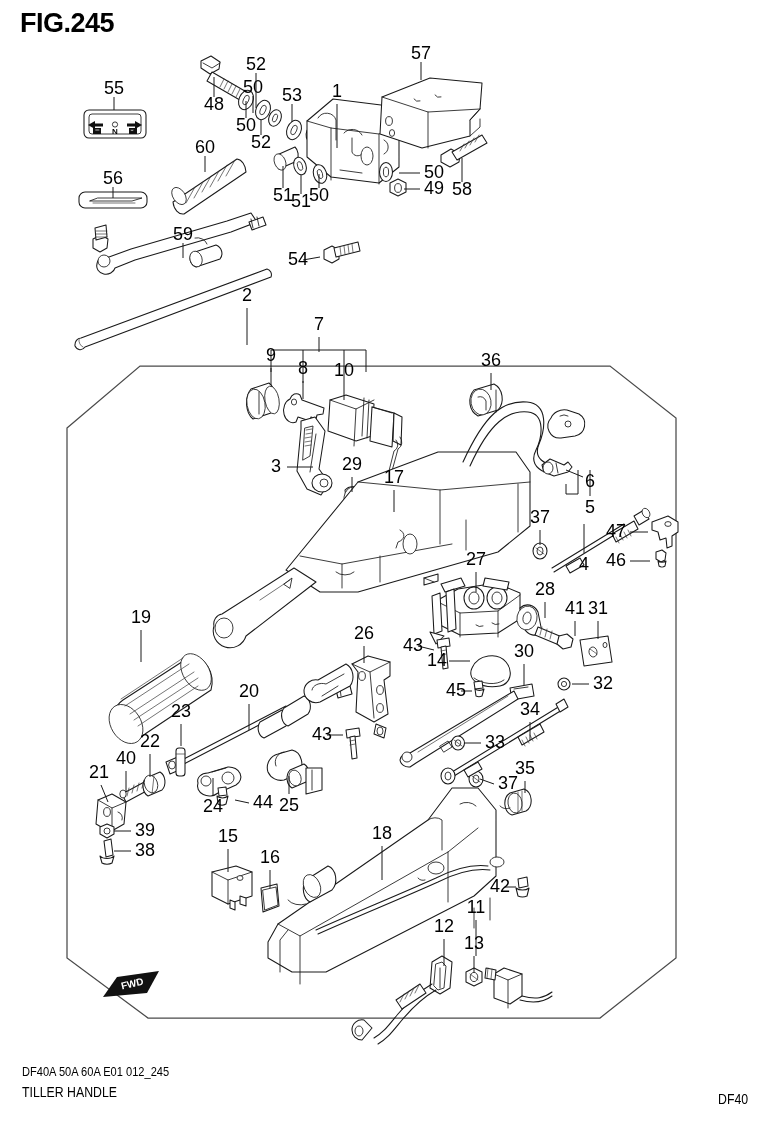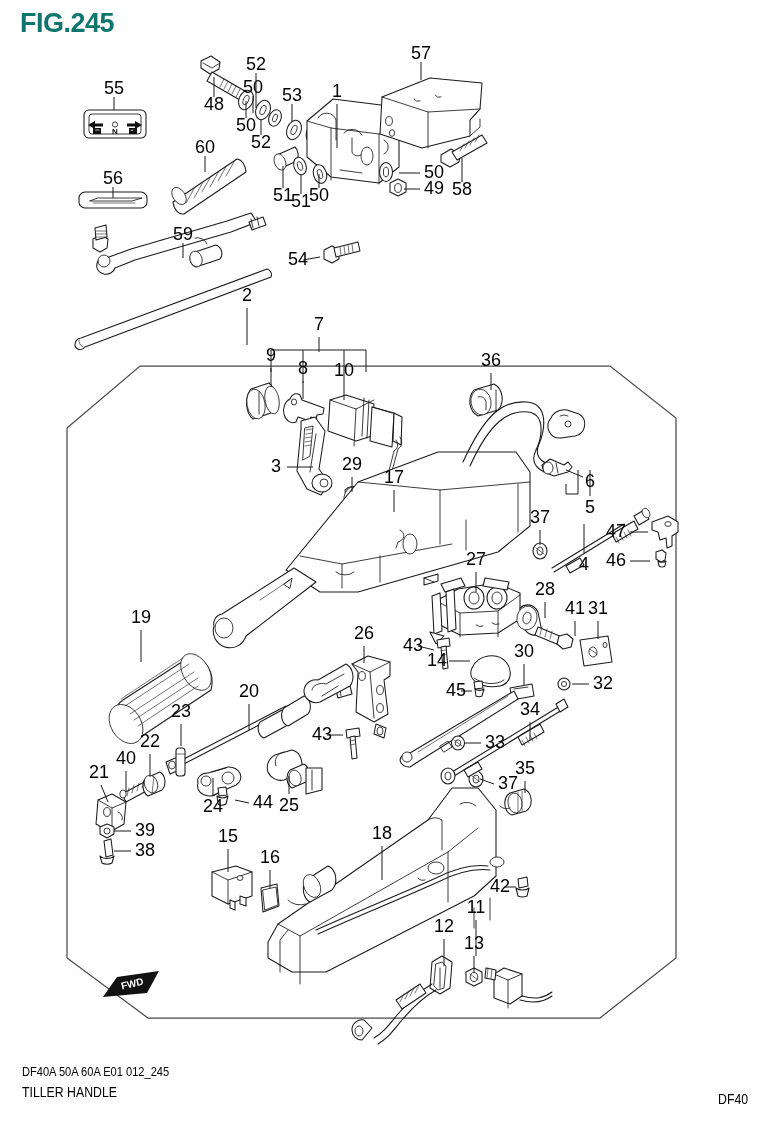--- a/index.html
+++ b/index.html
@@ -7,21 +7,21 @@
   body{
     width:768px;height:1137px;position:relative;overflow:hidden;
     font-family:"Liberation Sans", sans-serif;
     color:#000000;
   }
   #stage{position:absolute;left:0;top:0;width:768px;height:1137px;}
   #fig-title{
     position:absolute;left:20px;top:8px;
     font-size:27px;font-weight:bold;letter-spacing:-0.5px;
     font-family:"Liberation Sans", sans-serif;
-    color:#0f766e;
+    color:#000000;
   }
   #footer-left{
     position:absolute;left:22px;top:1062px;
     font-size:13.5px;line-height:20px;
     font-family:"Liberation Sans", sans-serif;
     transform:scaleX(0.82);transform-origin:left top;
     color:#000;white-space:nowrap;
   }
   #footer-left .l2{display:block;font-size:15px;letter-spacing:0px;}
   #footer-right{

